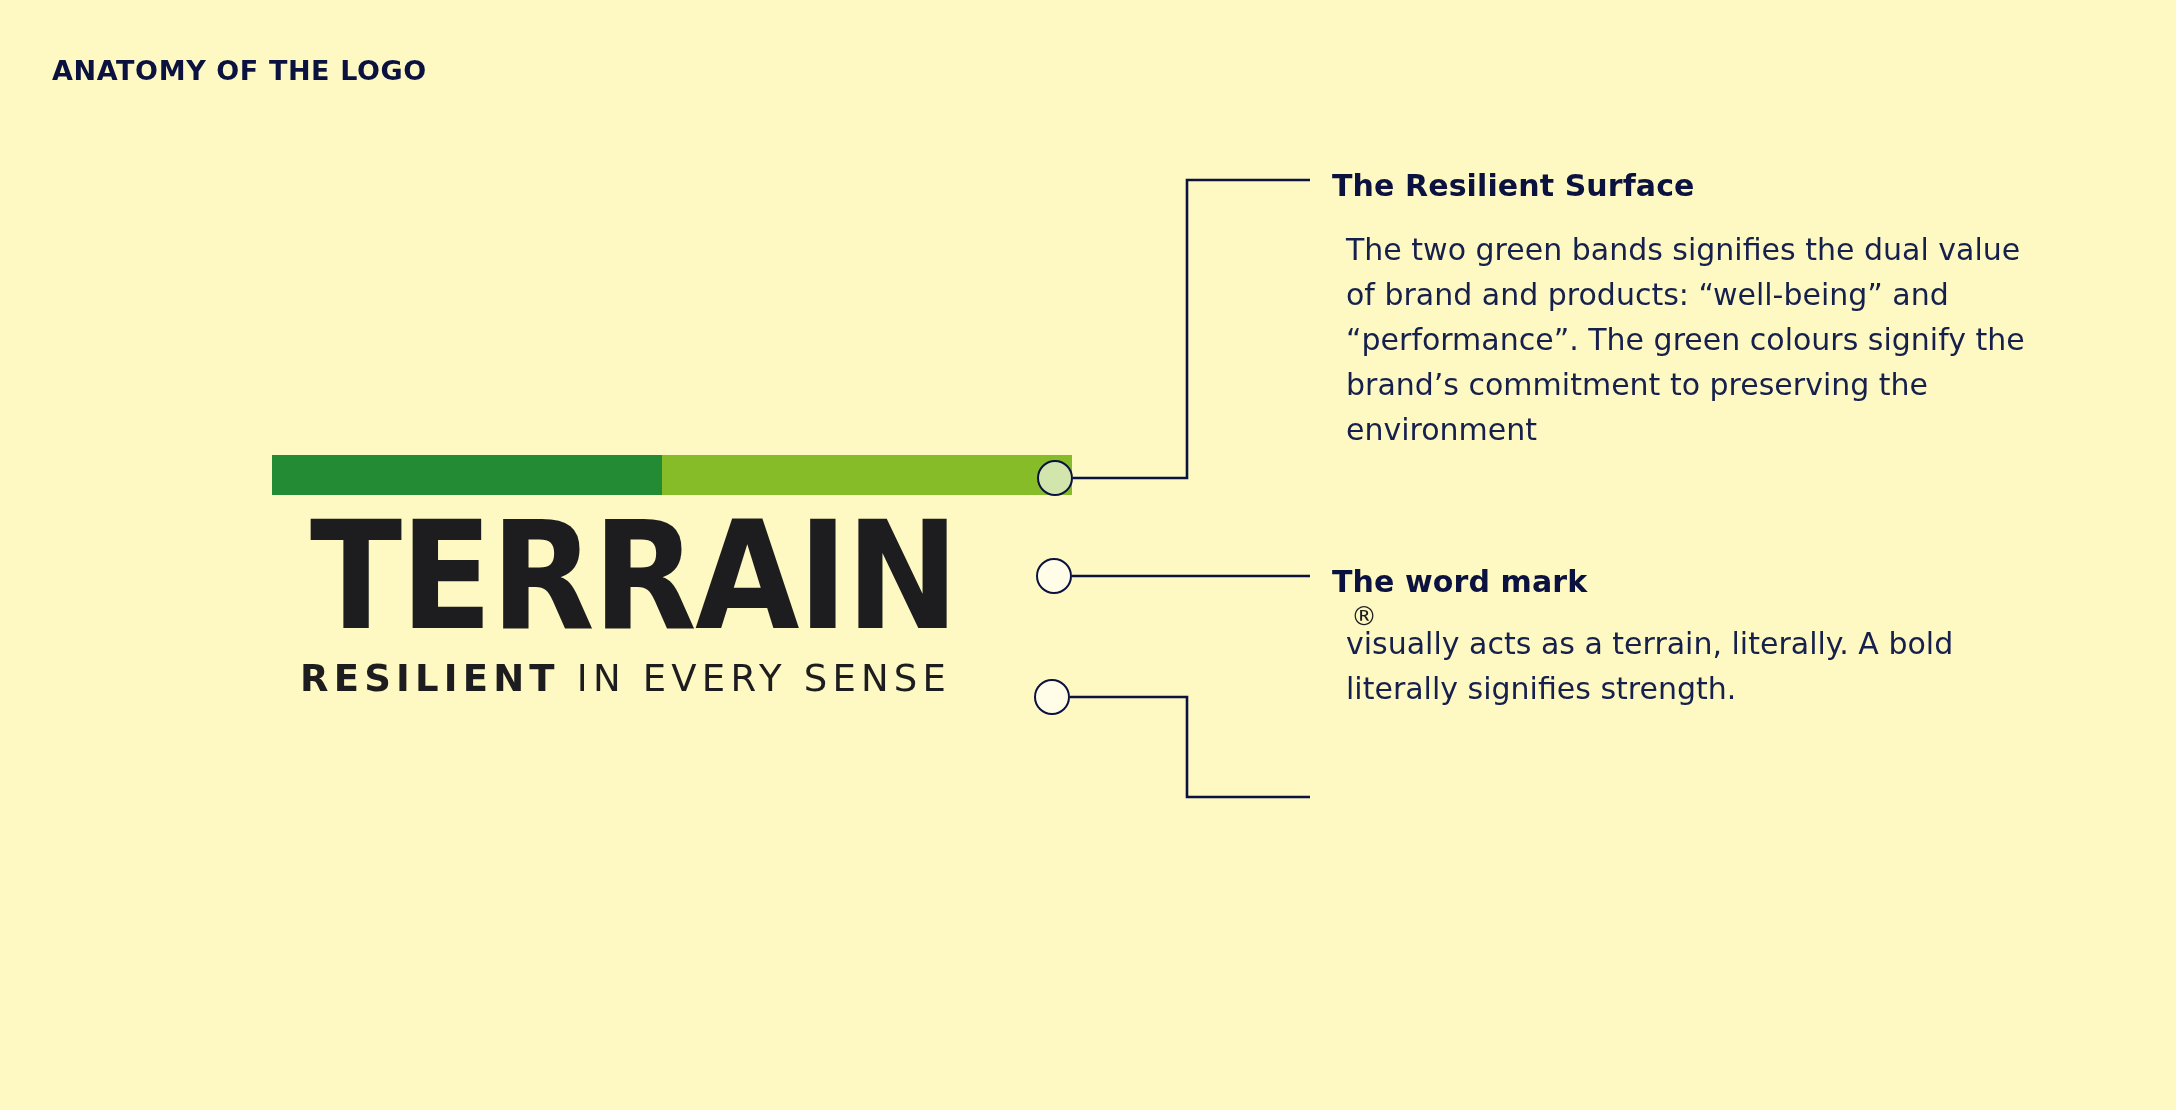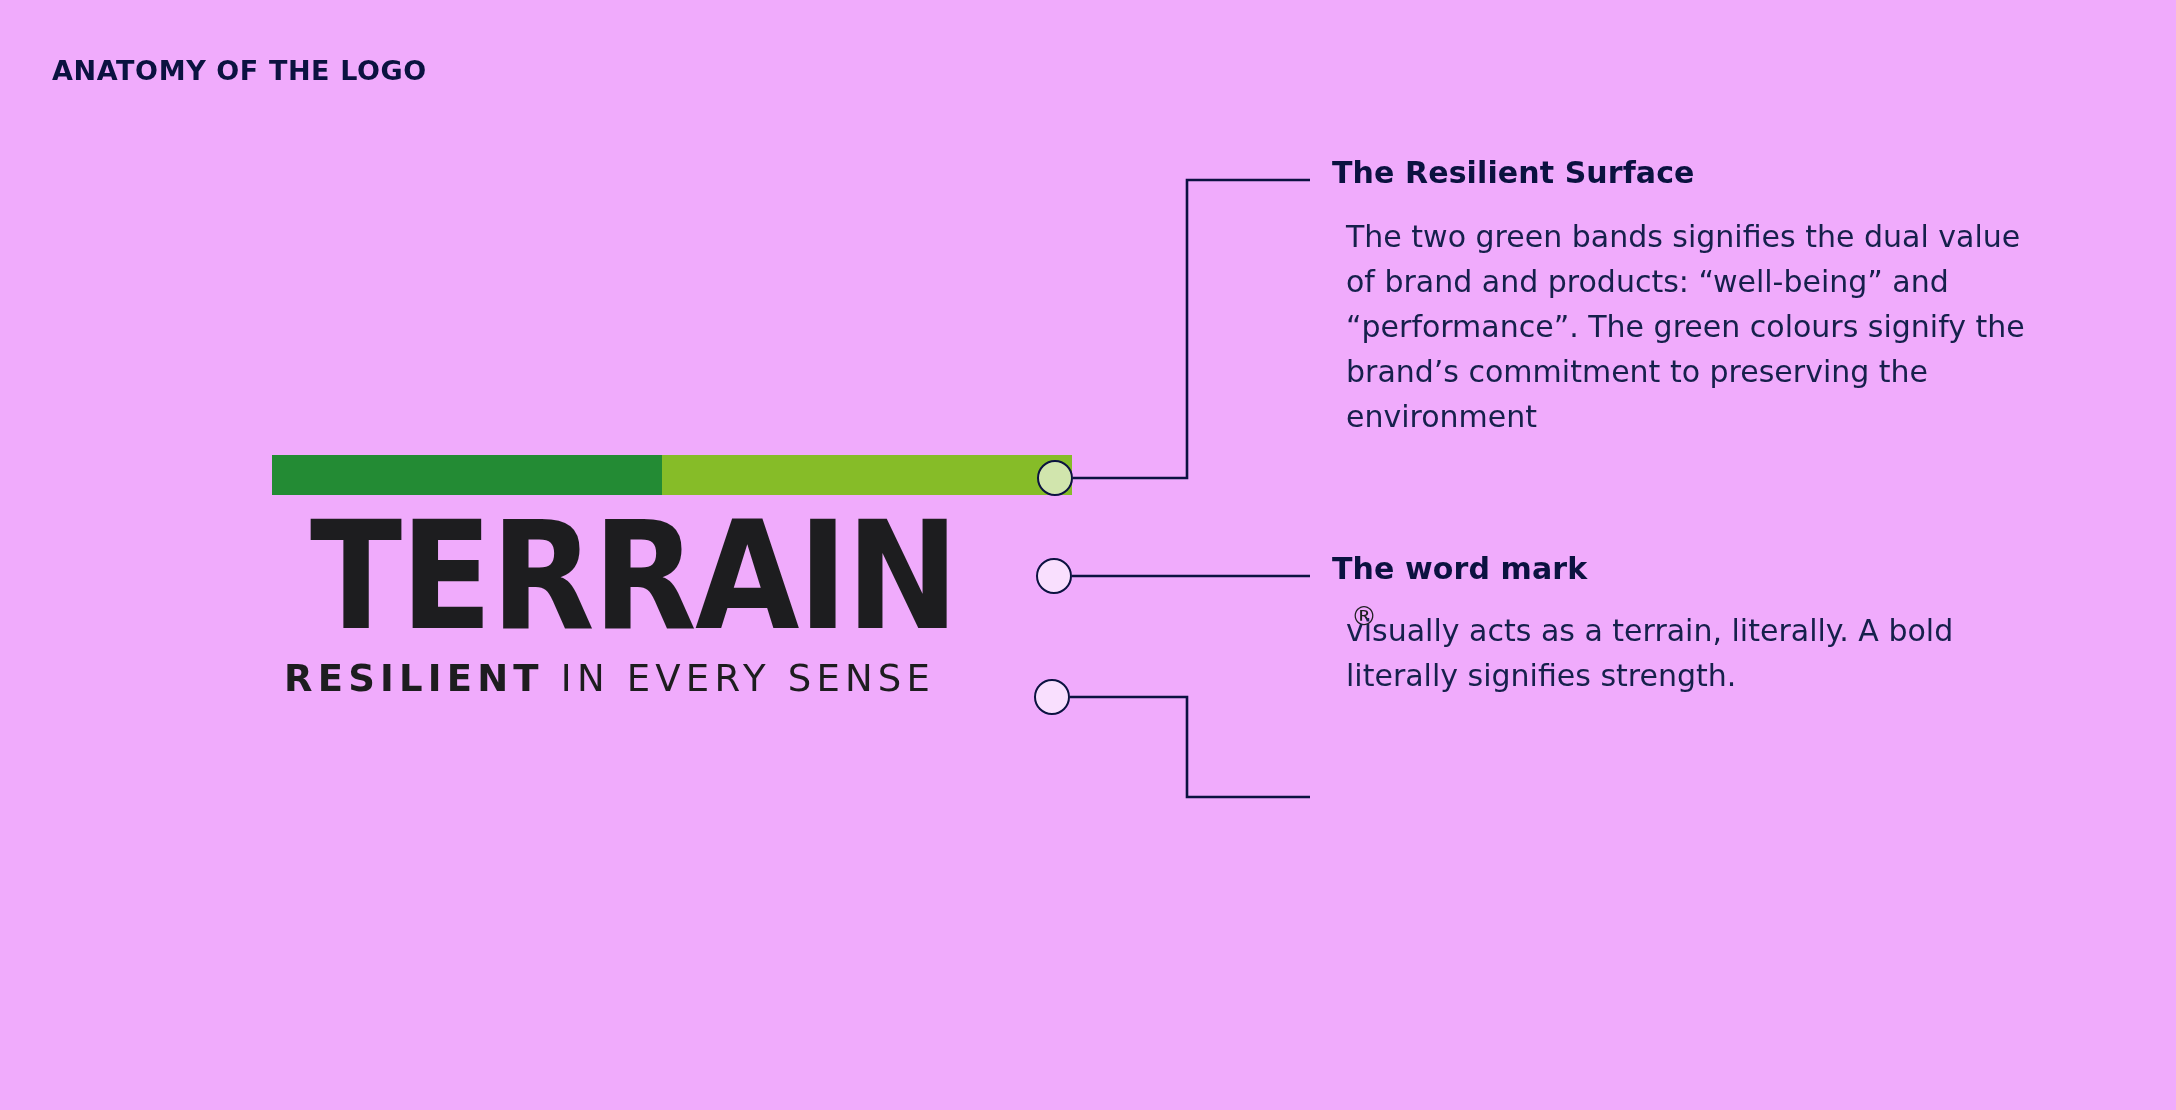--- a/index.html
+++ b/index.html
@@ -13,21 +13,21 @@
     height: 1110px;
     position: relative;
     overflow: hidden;
     font-family: "DejaVu Sans", "Liberation Sans", sans-serif;
     -webkit-font-smoothing: antialiased;
   }
 
   .page {
     position: absolute;
     inset: 0;
-    background: #f0abfc;
+    background: #fef9c3;
   }
 
   
   .page-title {
     position: absolute;
     left: 52px;
     top: 55px;
     font-family: "DejaVu Sans", "Liberation Sans", sans-serif;
     font-weight: 700;
     font-size: 27px;
@@ -87,21 +87,21 @@
     top: 86px;
     font-size: 26px;
     line-height: 26px;
     color: #1d1d1f;
     font-family: "DejaVu Sans", "Liberation Sans", sans-serif;
   }
 
   .tagline {
     position: relative;
     margin-top: 22px;
-    left: 12px;
+    left: 28px;
     height: 40px;
     white-space: nowrap;
     font-family: "DejaVu Sans", "Liberation Sans", sans-serif;
     font-size: 37px;
     line-height: 40px;
     color: #1d1d1f;
   }
   .tagline .bold {
     font-weight: 700;
     letter-spacing: 5.2px;
@@ -158,21 +158,21 @@
   #callout-wordmark  { top: 552px; }
   #callout-foundation{ top: 773px; }
 
   .callout-heading {
     font-family: "DejaVu Sans", "Liberation Sans", sans-serif;
     font-weight: 700;
     font-size: 30px;
     line-height: 34px;
     letter-spacing: 0.1px;
     color: #0b1240;
-    margin: 0 0 24px 0;
+    margin: 13px 0 24px 0;
   }
   .callout-body {
     font-family: "DejaVu Sans", "Liberation Sans", sans-serif;
     font-weight: 400;
     font-size: 30px;
     line-height: 45px;
     color: #16204c;
     margin: 14px;
     max-width: 730px;
     white-space: pre-line;

